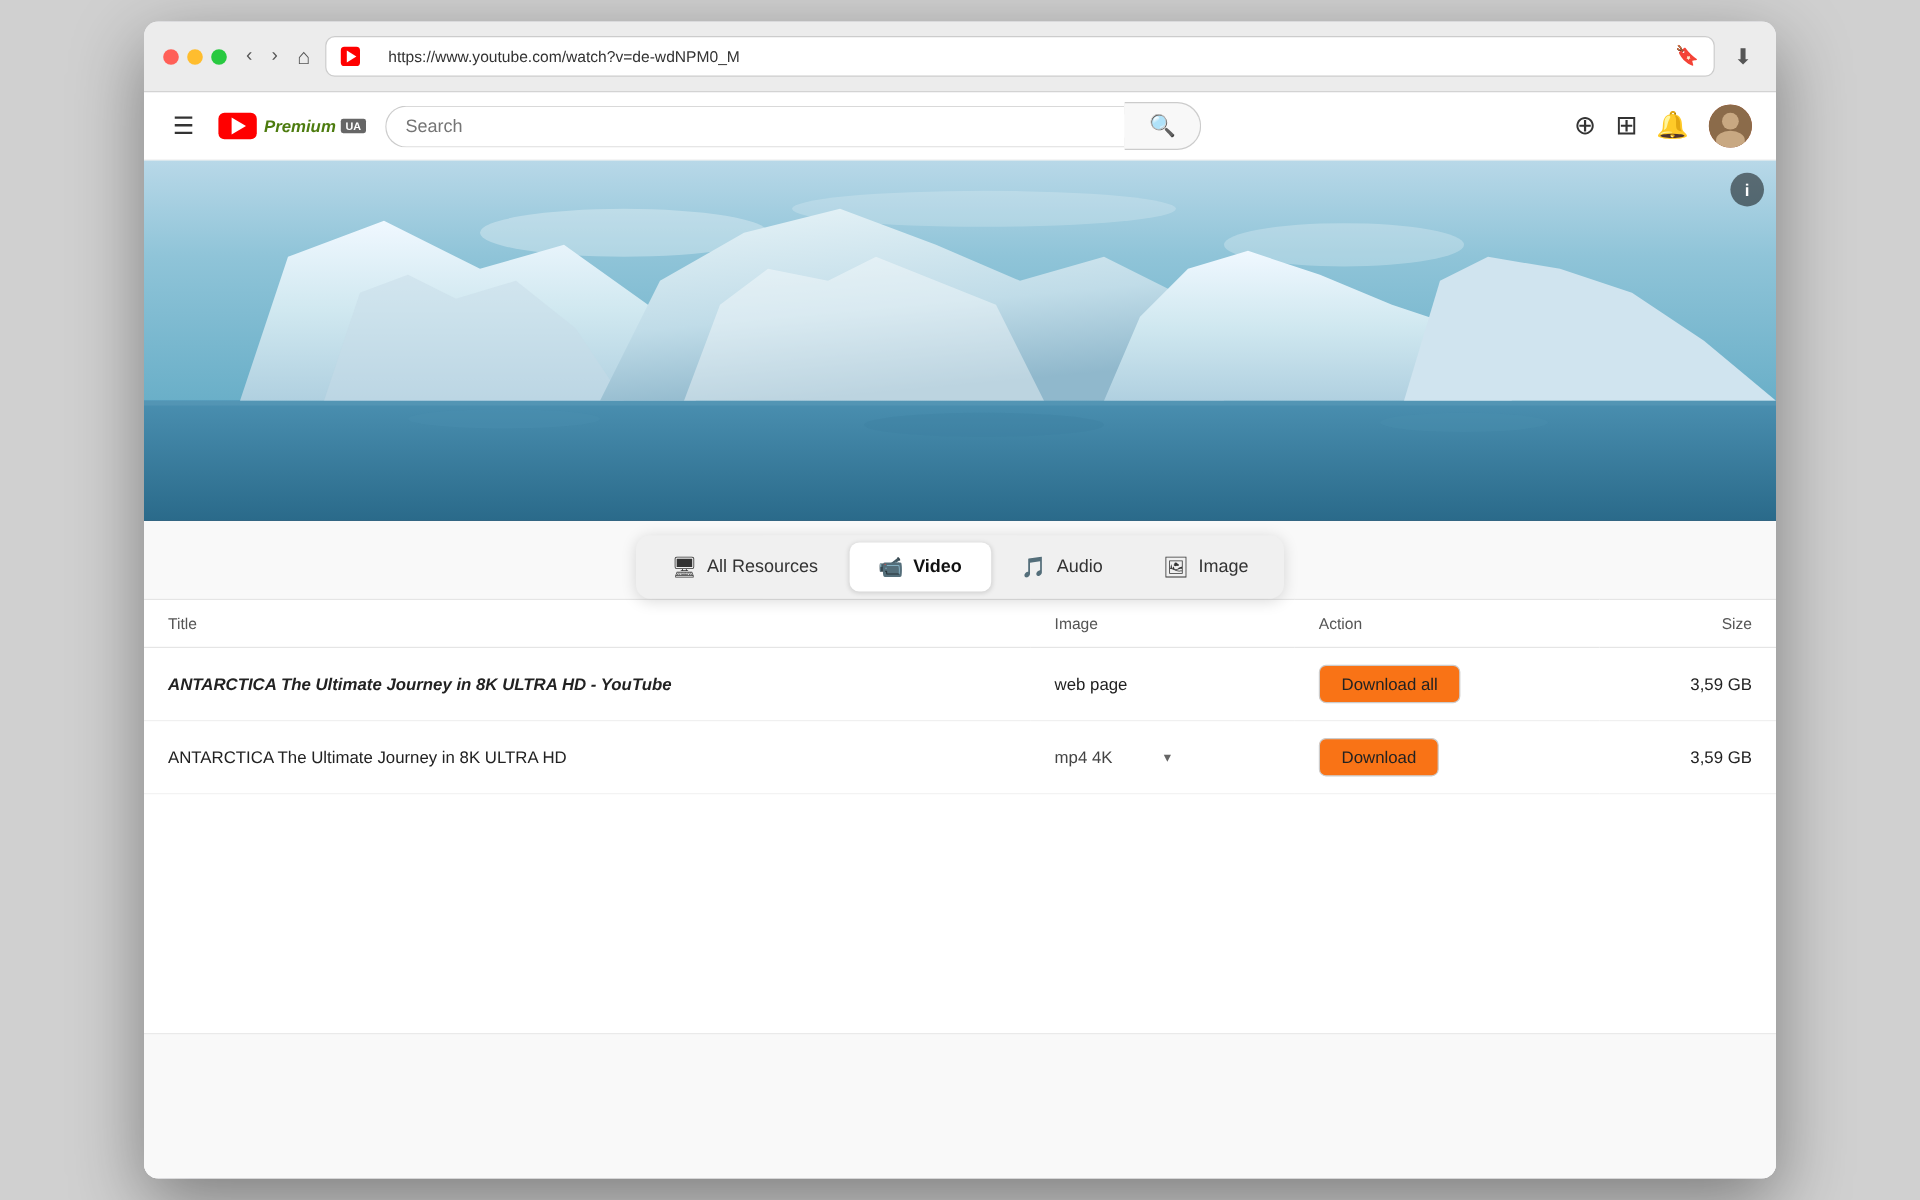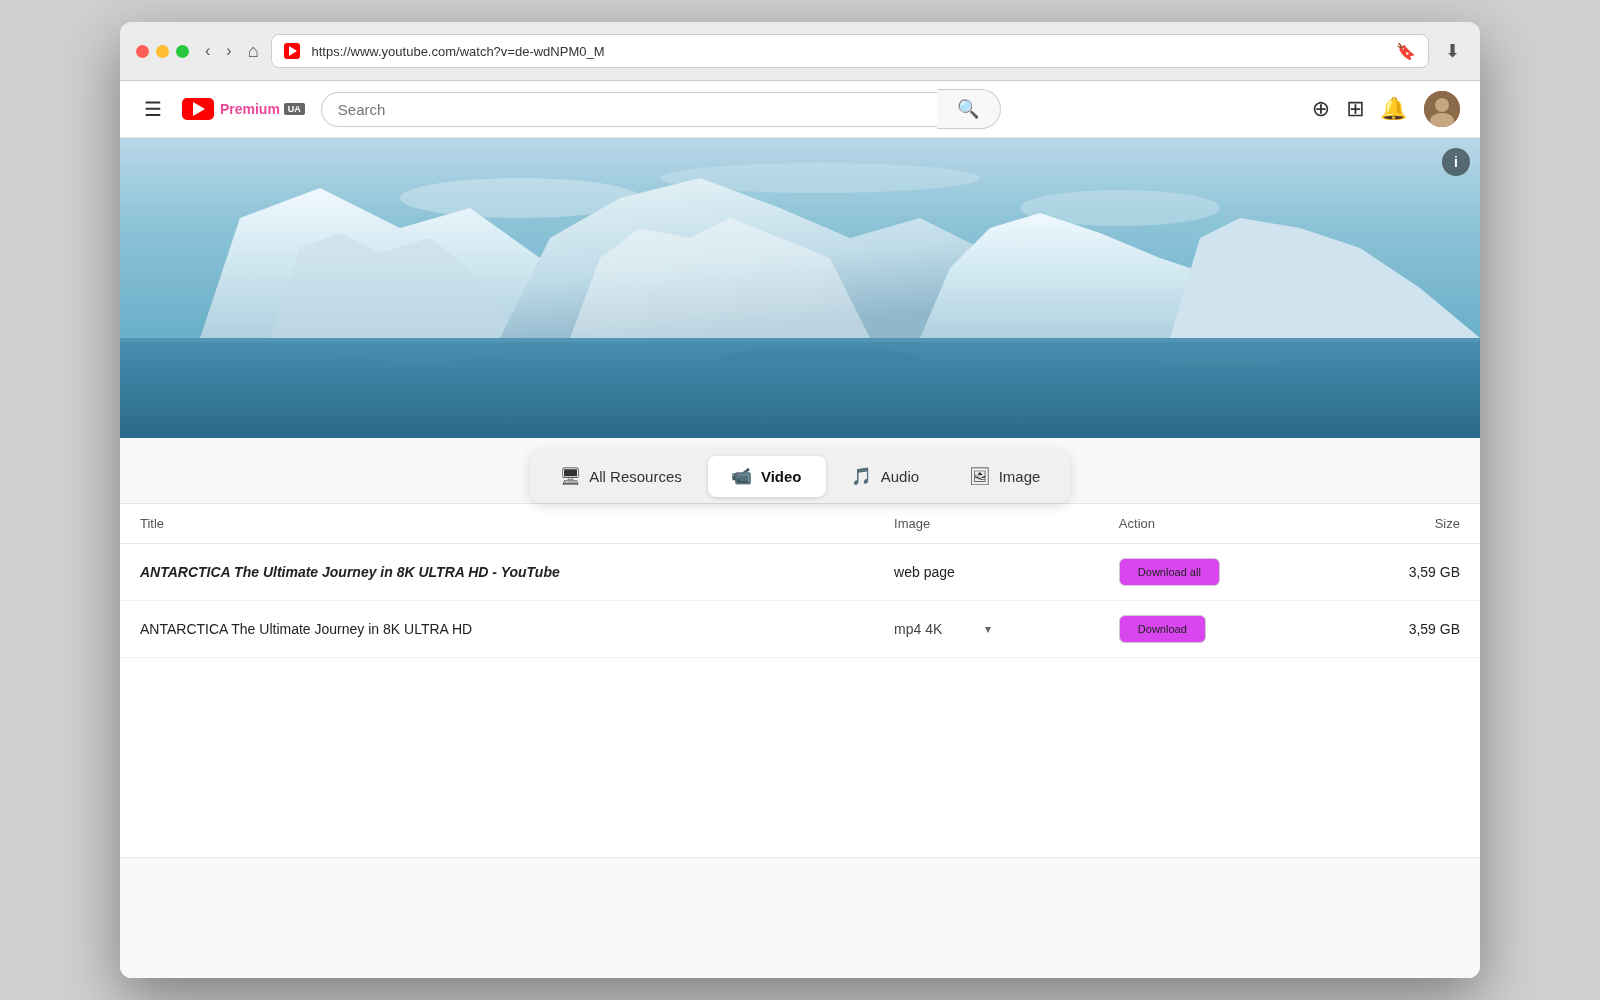--- a/index.html
+++ b/index.html
@@ -64,21 +64,21 @@
       color: #555;
     }
     .address-bar {
       flex: 1;
       display: flex;
       align-items: center;
       background: white;
       border-radius: 8px;
       padding: 6px 12px;
       border: 1px solid #ccc;
-      gap: 12px;
+      gap: 24px;
       min-height: 34px;
     }
     .yt-favicon {
       width: 16px;
       height: 16px;
       background: #ff0000;
       border-radius: 3px;
       display: flex;
       align-items: center;
       justify-content: center;
@@ -158,22 +158,23 @@
     }
     .yt-logo-text {
       font-size: 18px;
       font-weight: 700;
       color: #111;
       letter-spacing: -0.5px;
     }
     .yt-logo-premium {
       font-size: 14px;
       font-weight: 600;
-      color: #ec4899;
+      color: #4d7c0f;
       margin-left: 2px;
+      font-style: italic;
     }
     .yt-badge {
       background: #666;
       color: white;
       font-size: 9px;
       padding: 1px 4px;
       border-radius: 2px;
       margin-left: 4px;
       font-weight: 600;
     }
@@ -331,26 +332,26 @@
     }
     .title-cell {
       font-weight: 600;
       color: #111;
       font-style: italic;
     }
     .type-cell {
       color: #444;
     }
     .action-btn {
-      background: #d946ef;
+      background: #f97316;
       border: 1px solid #ccc;
       border-radius: 6px;
       padding: 7px 18px;
       cursor: pointer;
-      font-size: 11px;
+      font-size: 14px;
       color: #222;
       white-space: nowrap;
     }
     .type-select-wrapper {
       display: flex;
       align-items: center;
       gap: 20px;
     }
     .type-select {
       border: none;

